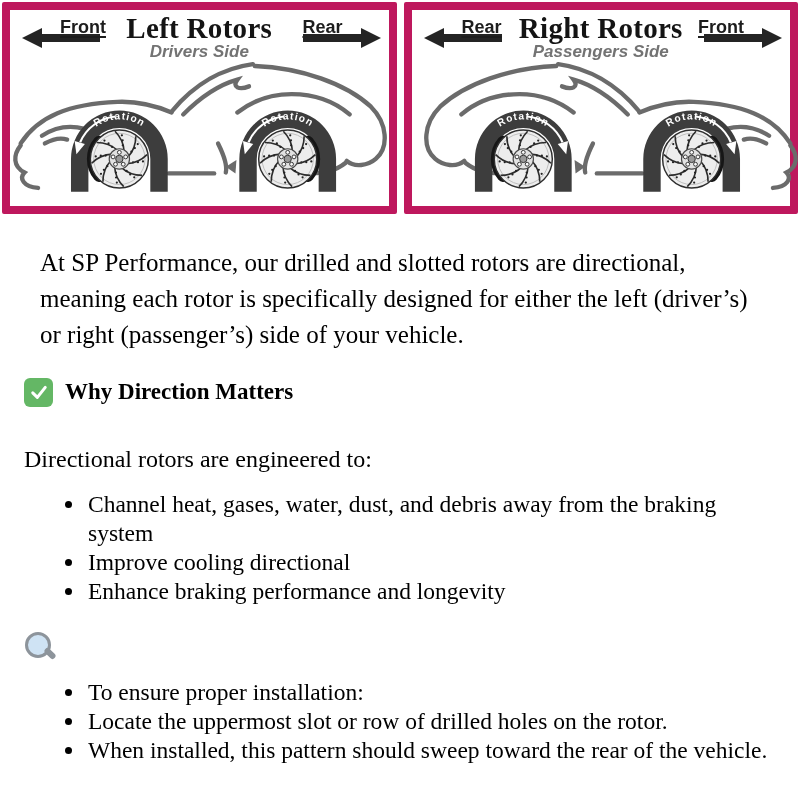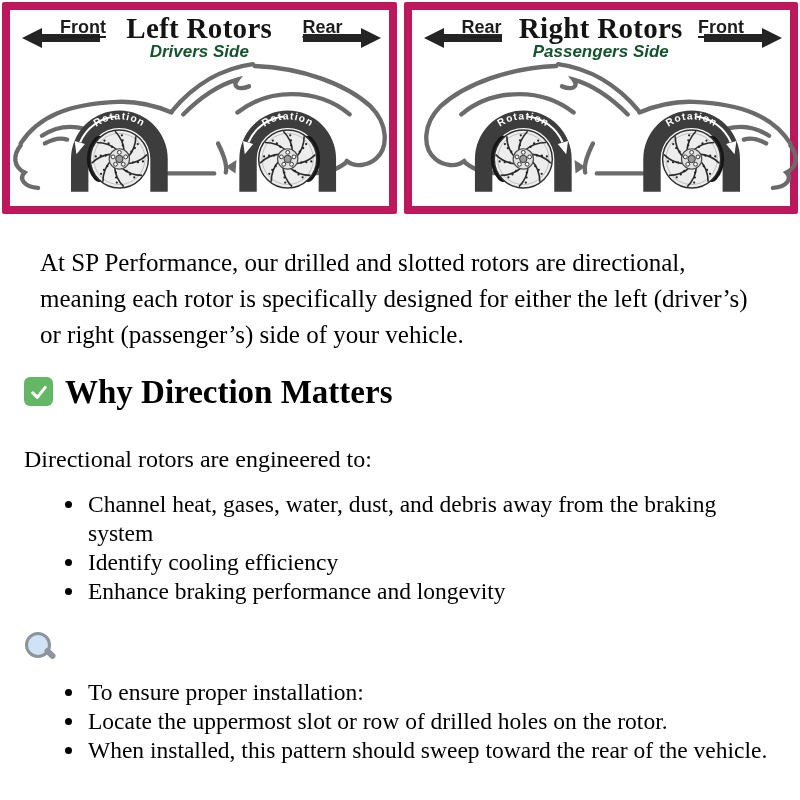--- a/index.html
+++ b/index.html
@@ -8,21 +8,21 @@
 
   
   .diagram{display:flex;gap:7px;padding:2px 2px 0 2px}
   .panel{position:relative;width:395px;height:212px;box-sizing:border-box;
          border:8px solid #be185d;border-radius:2px;background:#fff}
   .panel-header{position:relative;height:50px}
   .panel-titles{position:absolute;left:0;right:0;top:3px;text-align:center}
   .panel-title{font-family:Liberation Serif, serif;font-weight:700;
                font-size:29px;line-height:30px;color:#141414;letter-spacing:.3px}
   .panel-subtitle{font-family:"Liberation Sans",sans-serif;font-weight:700;
-                  font-style:italic;font-size:17px;line-height:18px;color:#14532d}
+                  font-style:italic;font-size:17px;line-height:18px;color:#737373}
   .dir{position:absolute;top:7px;width:120px;height:36px}
   .dir-l{left:12px}.dir-r{right:8px}
   .dir-text{position:absolute;top:0;font-family:"Liberation Sans",sans-serif;
             font-weight:700;font-size:18px;color:#1d1d1d;
             text-decoration:underline;text-decoration-thickness:2px;text-underline-offset:3px}
   .dir-l .dir-text{left:38px}
   .dir-r .dir-text{right:38px}
   .arr{position:absolute;width:82px;height:20px;top:11px}
   .dir-l .arr{left:0}.dir-r .arr{right:0}
   .arr::before{content:"";position:absolute;top:0;width:0;height:0;border:10px solid transparent}
@@ -31,21 +31,21 @@
   .arr-l::after{left:18px}
   .arr-r::before{right:0;border-left:20px solid #242424;border-right:none}
   .arr-r::after{right:18px}
   .car-svg{position:absolute;left:1px;bottom:1px;width:387px;height:156px}
   .rot-text{font-family:"Liberation Sans",sans-serif;font-weight:700;
             font-size:10.5px;letter-spacing:1.1px;fill:#fff}
 
   
   .article{padding:15px 28px 0 24px}
   .intro{margin:16px;max-width:742px;font-size:25px;line-height:36px}
-  .sec-head{display:flex;gap:12px;margin:24px 0 0;font-size:33px;line-height:30px}
+  .sec-head{display:flex;align-items:center;gap:12px;margin:24px 0 0;font-size:23px;line-height:30px}
   .sec-head.bold{font-weight:700}
   .sec-head.regular{font-weight:400;gap:9px}
   .check-icon{flex:0 0 auto;width:29px;height:29px;border-radius:6px;background:#64b765;
               display:inline-flex;align-items:center;justify-content:center}
   .mag-icon{flex:0 0 auto;position:relative;width:31px;height:32px}
   .mag-lens{position:absolute;left:1px;top:2px;width:20px;height:20px;border-radius:50%;
             background:#cfe3f4;border:3px solid #8d949b}
   .mag-handle{position:absolute;right:2px;bottom:2px;width:6px;height:13px;border-radius:3px;
               background:#8d949b;transform:rotate(-45deg)}
   .lead{margin:34px 0 0;font-size:24px;line-height:36px}
@@ -346,21 +346,21 @@
         <path d="M4.5 13 L10 18.5 L19.5 6.5" stroke="#fff" stroke-width="3.6" fill="none" stroke-linecap="round" stroke-linejoin="round"></path>
       </svg>
     </span>
     <span>Why Direction Matters</span>
   </div>
 
   <p class="lead">Directional rotors are engineered to:</p>
 
   <ul class="blist b1">
     <li>Channel heat, gases, water, dust, and debris away from the braking system</li>
-    <li>Identify cooling efficiency</li>
+    <li>Improve cooling directional</li>
     <li>Enhance braking performance and longevity</li>
   </ul>
 
   <div class="sec-head regular">
     <span class="mag-icon">
       <span class="mag-lens"></span>
       <span class="mag-handle"></span>
     </span>
   </div>
 

